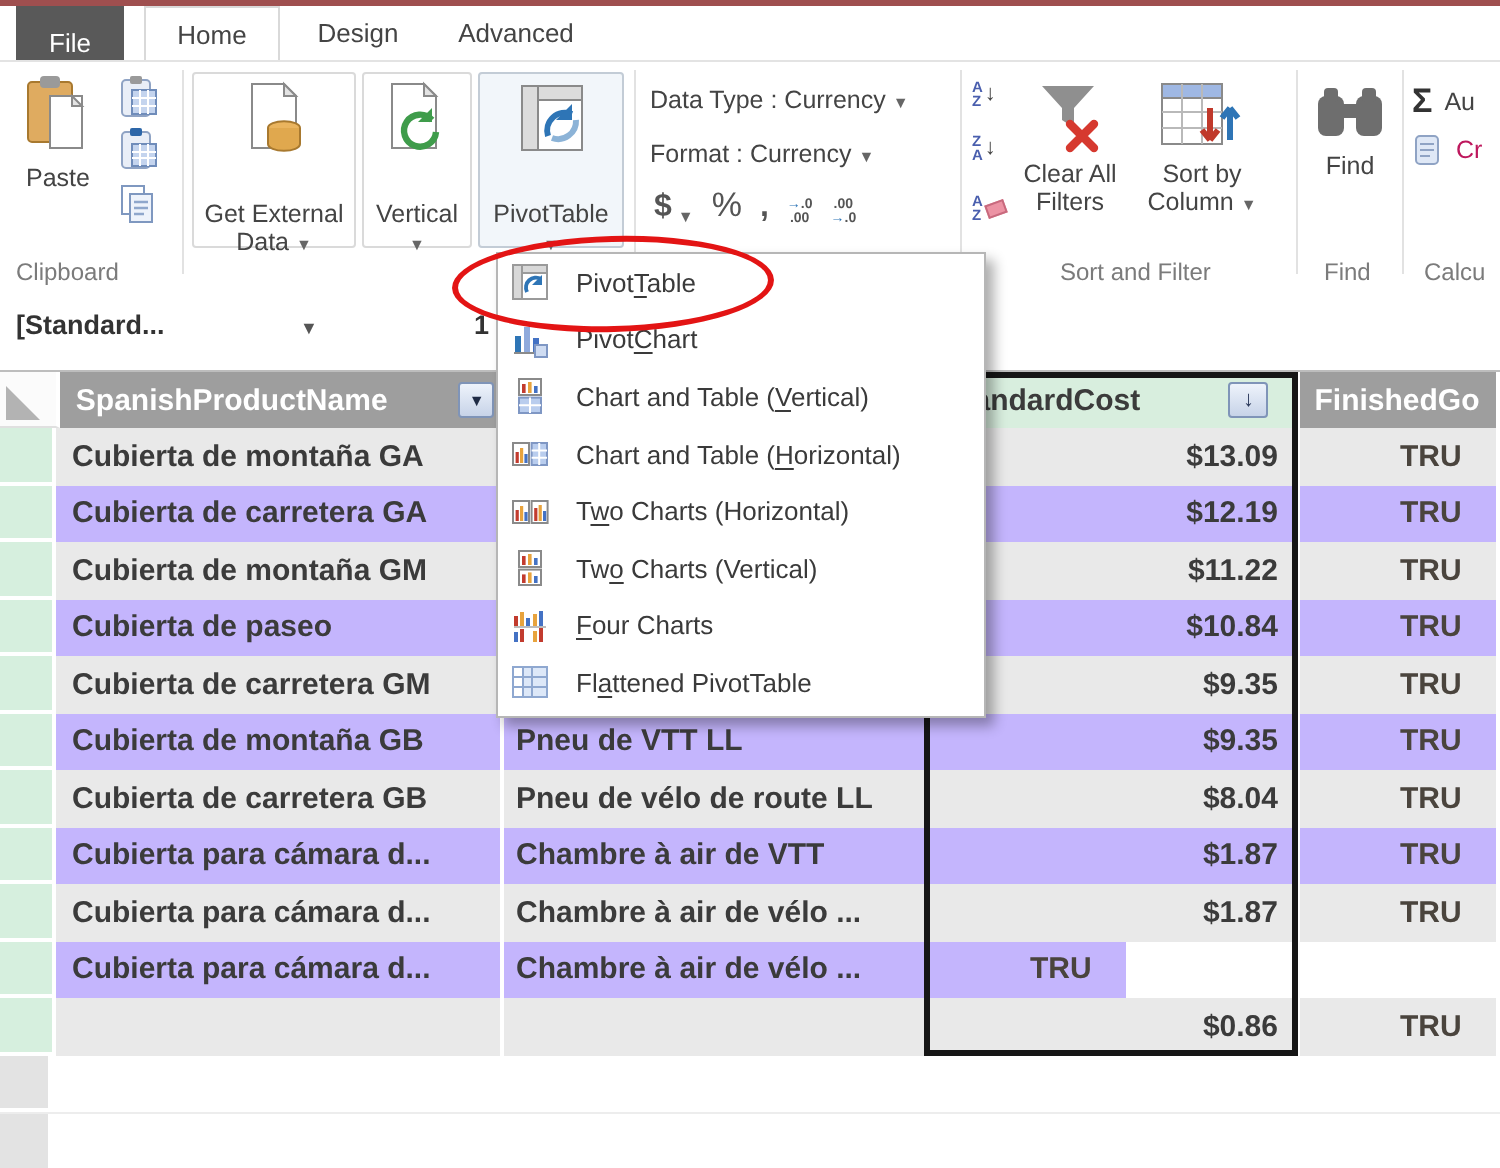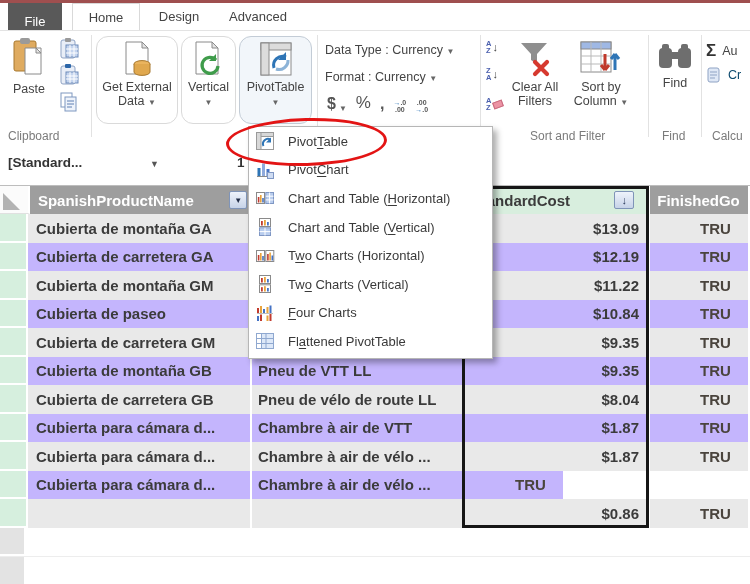--- a/index.html
+++ b/index.html
@@ -9,21 +9,21 @@
   #accent{position:absolute;left:0;top:0;width:750px;height:3px;}
   #tabbar{position:absolute;left:0;top:3px;width:750px;height:27px;background:#fff;}
   .filetab{position:absolute;left:8px;top:0;width:54px;height:36px;background:#595959;color:#fff;
            font-size:13px;display:flex;align-items:center;justify-content:center;}
   .rtab{position:absolute;top:0;height:27px;font-size:13px;color:#444;display:flex;align-items:center;justify-content:center;}
   .rtab.active{border:1px solid #d9d9d9;border-bottom:none;background:#fff;}
   
   #ribbon{position:absolute;left:0;top:30px;width:750px;height:115px;background:#fff;border-top:1px solid #e3e3e3;border-bottom:1px solid #c9c9c9;}
   .vsep{position:absolute;top:4px;height:102px;width:1px;background:#e2e2e2;}
   .bigbtn{position:absolute;top:5px;height:86px;display:flex;flex-direction:column;align-items:center;font-size:12.5px;color:#444;}
-  .boxed{border:1px solid #dadada;border-radius:12px;}
+  .boxed{border:1px solid #dadada;border-radius:2px;gap:20px;}
   .pressed{background:#f2f6fa;border-color:#c3ccd6;}
   .bigbtn .lbl{text-align:center;line-height:14px;margin-top:2px;}
   .caret{font-size:8px;color:#666;line-height:8px;}
   .grouplabel{position:absolute;bottom:3px;font-size:12px;color:#7b7b7b;}
   .fmtline{position:absolute;left:0;font-size:12.5px;color:#444;white-space:nowrap;}
   .money{position:absolute;display:flex;align-items:flex-end;gap:9px;color:#555;}
   .mini2{font-size:7px;line-height:7px;font-weight:bold;color:#555;text-align:center;}
   .mini2 .bl{color:#2e75b6;}
   .azmini{position:absolute;width:22px;display:flex;align-items:center;}
   .azletters{font-size:7.5px;line-height:7px;font-weight:bold;color:#4a5fae;}
@@ -245,21 +245,21 @@
       <span style="font-size:17px;font-weight:700;color:#333;">Σ</span>
       <span style="font-size:12.5px;color:#444;">Au</span>
     </div>
     <div style="position:absolute;left:706px;top:36px;display:flex;align-items:center;gap:6px;">
       <span>
         <svg class="icn" width="16" height="16" viewBox="0 0 16 16">
           <rect x="2" y="1" width="11" height="14" rx="2" fill="#dfe8f6" stroke="#8fa3c4"></rect>
           <path d="M4 5 h7 M4 8 h7 M4 11 h5" stroke="#8fa3c4"></path>
         </svg>
       </span>
-      <span style="font-size:12.5px;color:#0c4a6e;">Cr</span>
+      <span style="font-size:12.5px;color:#be185d;">Cr</span>
     </div>
     <div class="grouplabel" style="left:712px;">Calcu</div>
   </div>
 
   <div id="fbar">
     <div id="namebox">[Standard...</div>
     <div id="nbcaret">▼</div>
     <div id="fval">1</div>
   </div>
 
@@ -400,42 +400,42 @@
           <rect x="11.5" y="9" width="3" height="7" fill="#4472c4"></rect>
           <path d="M2 16.5 h13" stroke="#8a8a8a"></path>
           <rect x="12.5" y="12.5" width="6" height="6" fill="#cfdcf2" stroke="#7f97c4"></rect>
         </svg>
       </span>
       <span class="ml"><span>Pivot</span><u>C</u><span>hart</span></span>
     </div>
     <div class="mitem">
       <span class="mi">
         <svg width="20" height="20" viewBox="0 0 20 20">
+          <rect x="4.5" y="1.5" width="11" height="8" fill="#fff" stroke="#8a8a8a"></rect>
+          <rect x="6" y="4" width="1.8" height="4.5" fill="#c23b2e"></rect>
+          <rect x="9" y="3" width="1.8" height="5.5" fill="#e8a33d"></rect>
+          <rect x="12" y="5" width="1.8" height="3.5" fill="#4472c4"></rect>
+          <rect x="4.5" y="10.8" width="11" height="7.7" fill="#b9cdee" stroke="#7f97c4"></rect>
+          <path d="M4.5 14.6 h11 M10 10.8 v7.7" stroke="#fff"></path>
+        </svg>
+      </span>
+      <span class="ml"><span>Chart and Table (</span><u>V</u><span>ertical)</span></span>
+    </div>
+    <div class="mitem">
+      <span class="mi">
+        <svg width="20" height="20" viewBox="0 0 20 20">
           <rect x="1.5" y="4.5" width="8" height="11" fill="#fff" stroke="#8a8a8a"></rect>
           <rect x="2.8" y="9" width="1.6" height="5.5" fill="#c23b2e"></rect>
           <rect x="5" y="7" width="1.6" height="7.5" fill="#e8a33d"></rect>
           <rect x="7.2" y="10" width="1.6" height="4.5" fill="#4472c4"></rect>
           <rect x="10.8" y="4.5" width="7.7" height="11" fill="#b9cdee" stroke="#7f97c4"></rect>
           <path d="M10.8 8.2 h7.7 M10.8 11.9 h7.7 M14.6 4.5 v11" stroke="#fff"></path>
         </svg>
       </span>
       <span class="ml"><span>Chart and Table (</span><u>H</u><span>orizontal)</span></span>
-    </div>
-    <div class="mitem">
-      <span class="mi">
-        <svg width="20" height="20" viewBox="0 0 20 20">
-          <rect x="4.5" y="1.5" width="11" height="8" fill="#fff" stroke="#8a8a8a"></rect>
-          <rect x="6" y="4" width="1.8" height="4.5" fill="#c23b2e"></rect>
-          <rect x="9" y="3" width="1.8" height="5.5" fill="#e8a33d"></rect>
-          <rect x="12" y="5" width="1.8" height="3.5" fill="#4472c4"></rect>
-          <rect x="4.5" y="10.8" width="11" height="7.7" fill="#b9cdee" stroke="#7f97c4"></rect>
-          <path d="M4.5 14.6 h11 M10 10.8 v7.7" stroke="#fff"></path>
-        </svg>
-      </span>
-      <span class="ml"><span>Chart and Table (</span><u>V</u><span>ertical)</span></span>
     </div>
     <div class="mitem">
       <span class="mi">
         <svg width="20" height="20" viewBox="0 0 20 20">
           <rect x="1.5" y="4.5" width="8" height="11" fill="#fff" stroke="#8a8a8a"></rect>
           <rect x="2.8" y="9" width="1.6" height="5.5" fill="#c23b2e"></rect>
           <rect x="5" y="7" width="1.6" height="7.5" fill="#e8a33d"></rect>
           <rect x="7.2" y="10" width="1.6" height="4.5" fill="#4472c4"></rect>
           <rect x="10.8" y="4.5" width="8" height="11" fill="#fff" stroke="#8a8a8a"></rect>
           <rect x="12.1" y="8" width="1.6" height="6.5" fill="#c23b2e"></rect>

